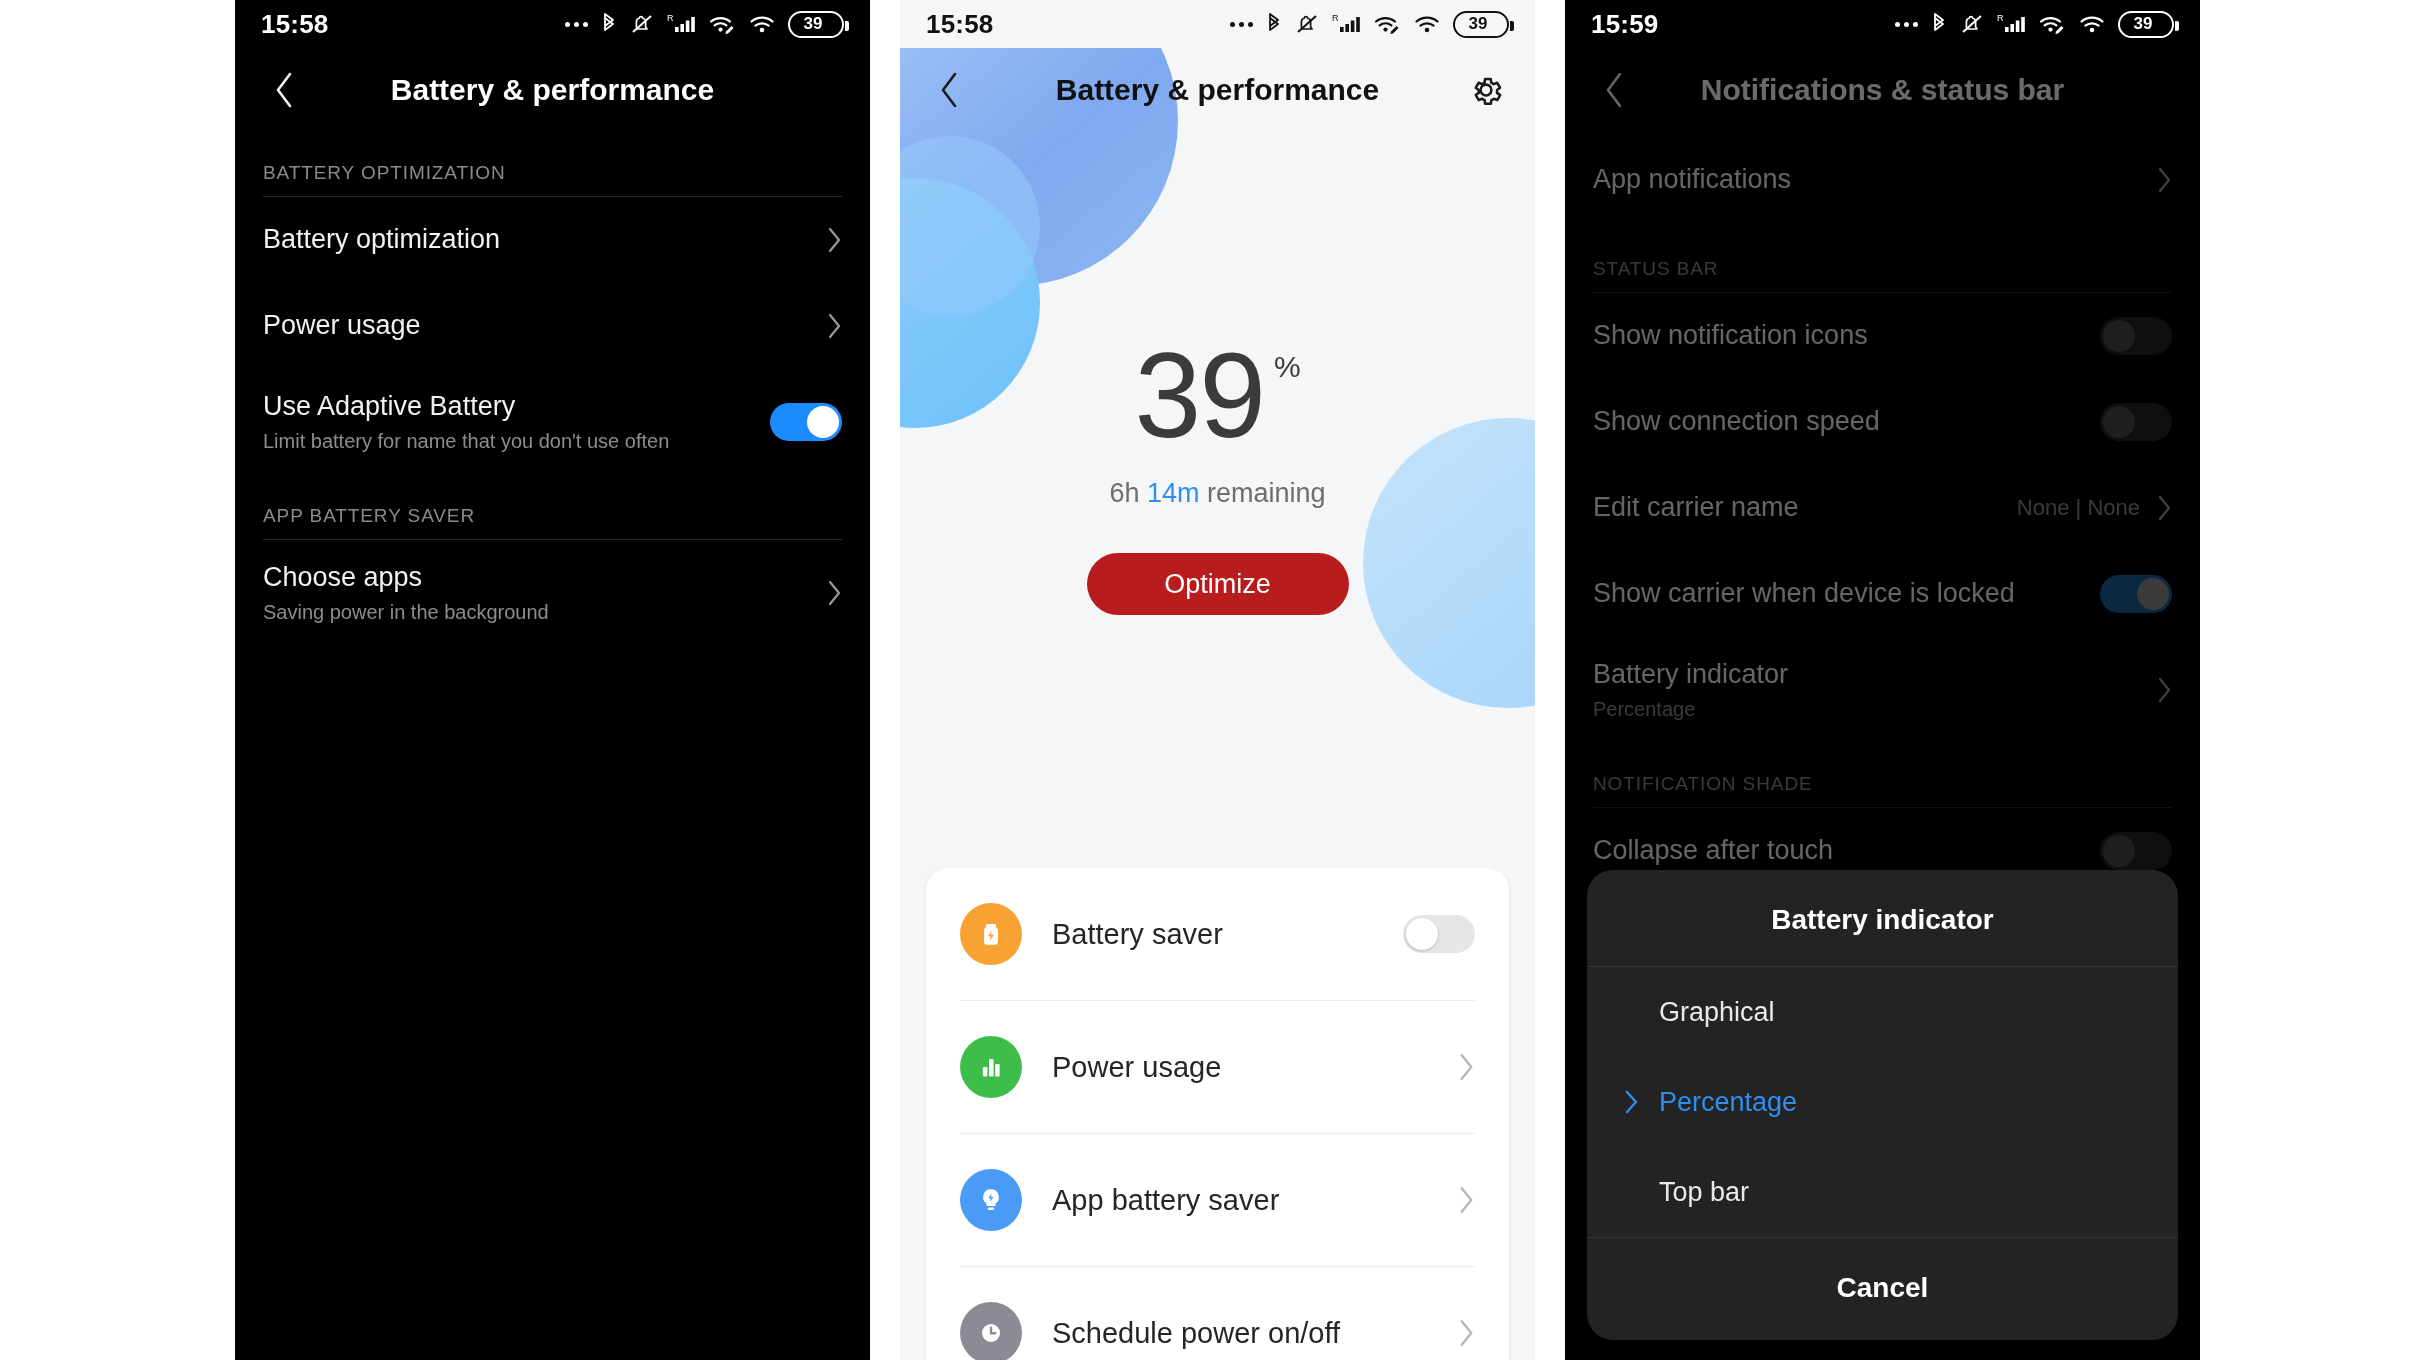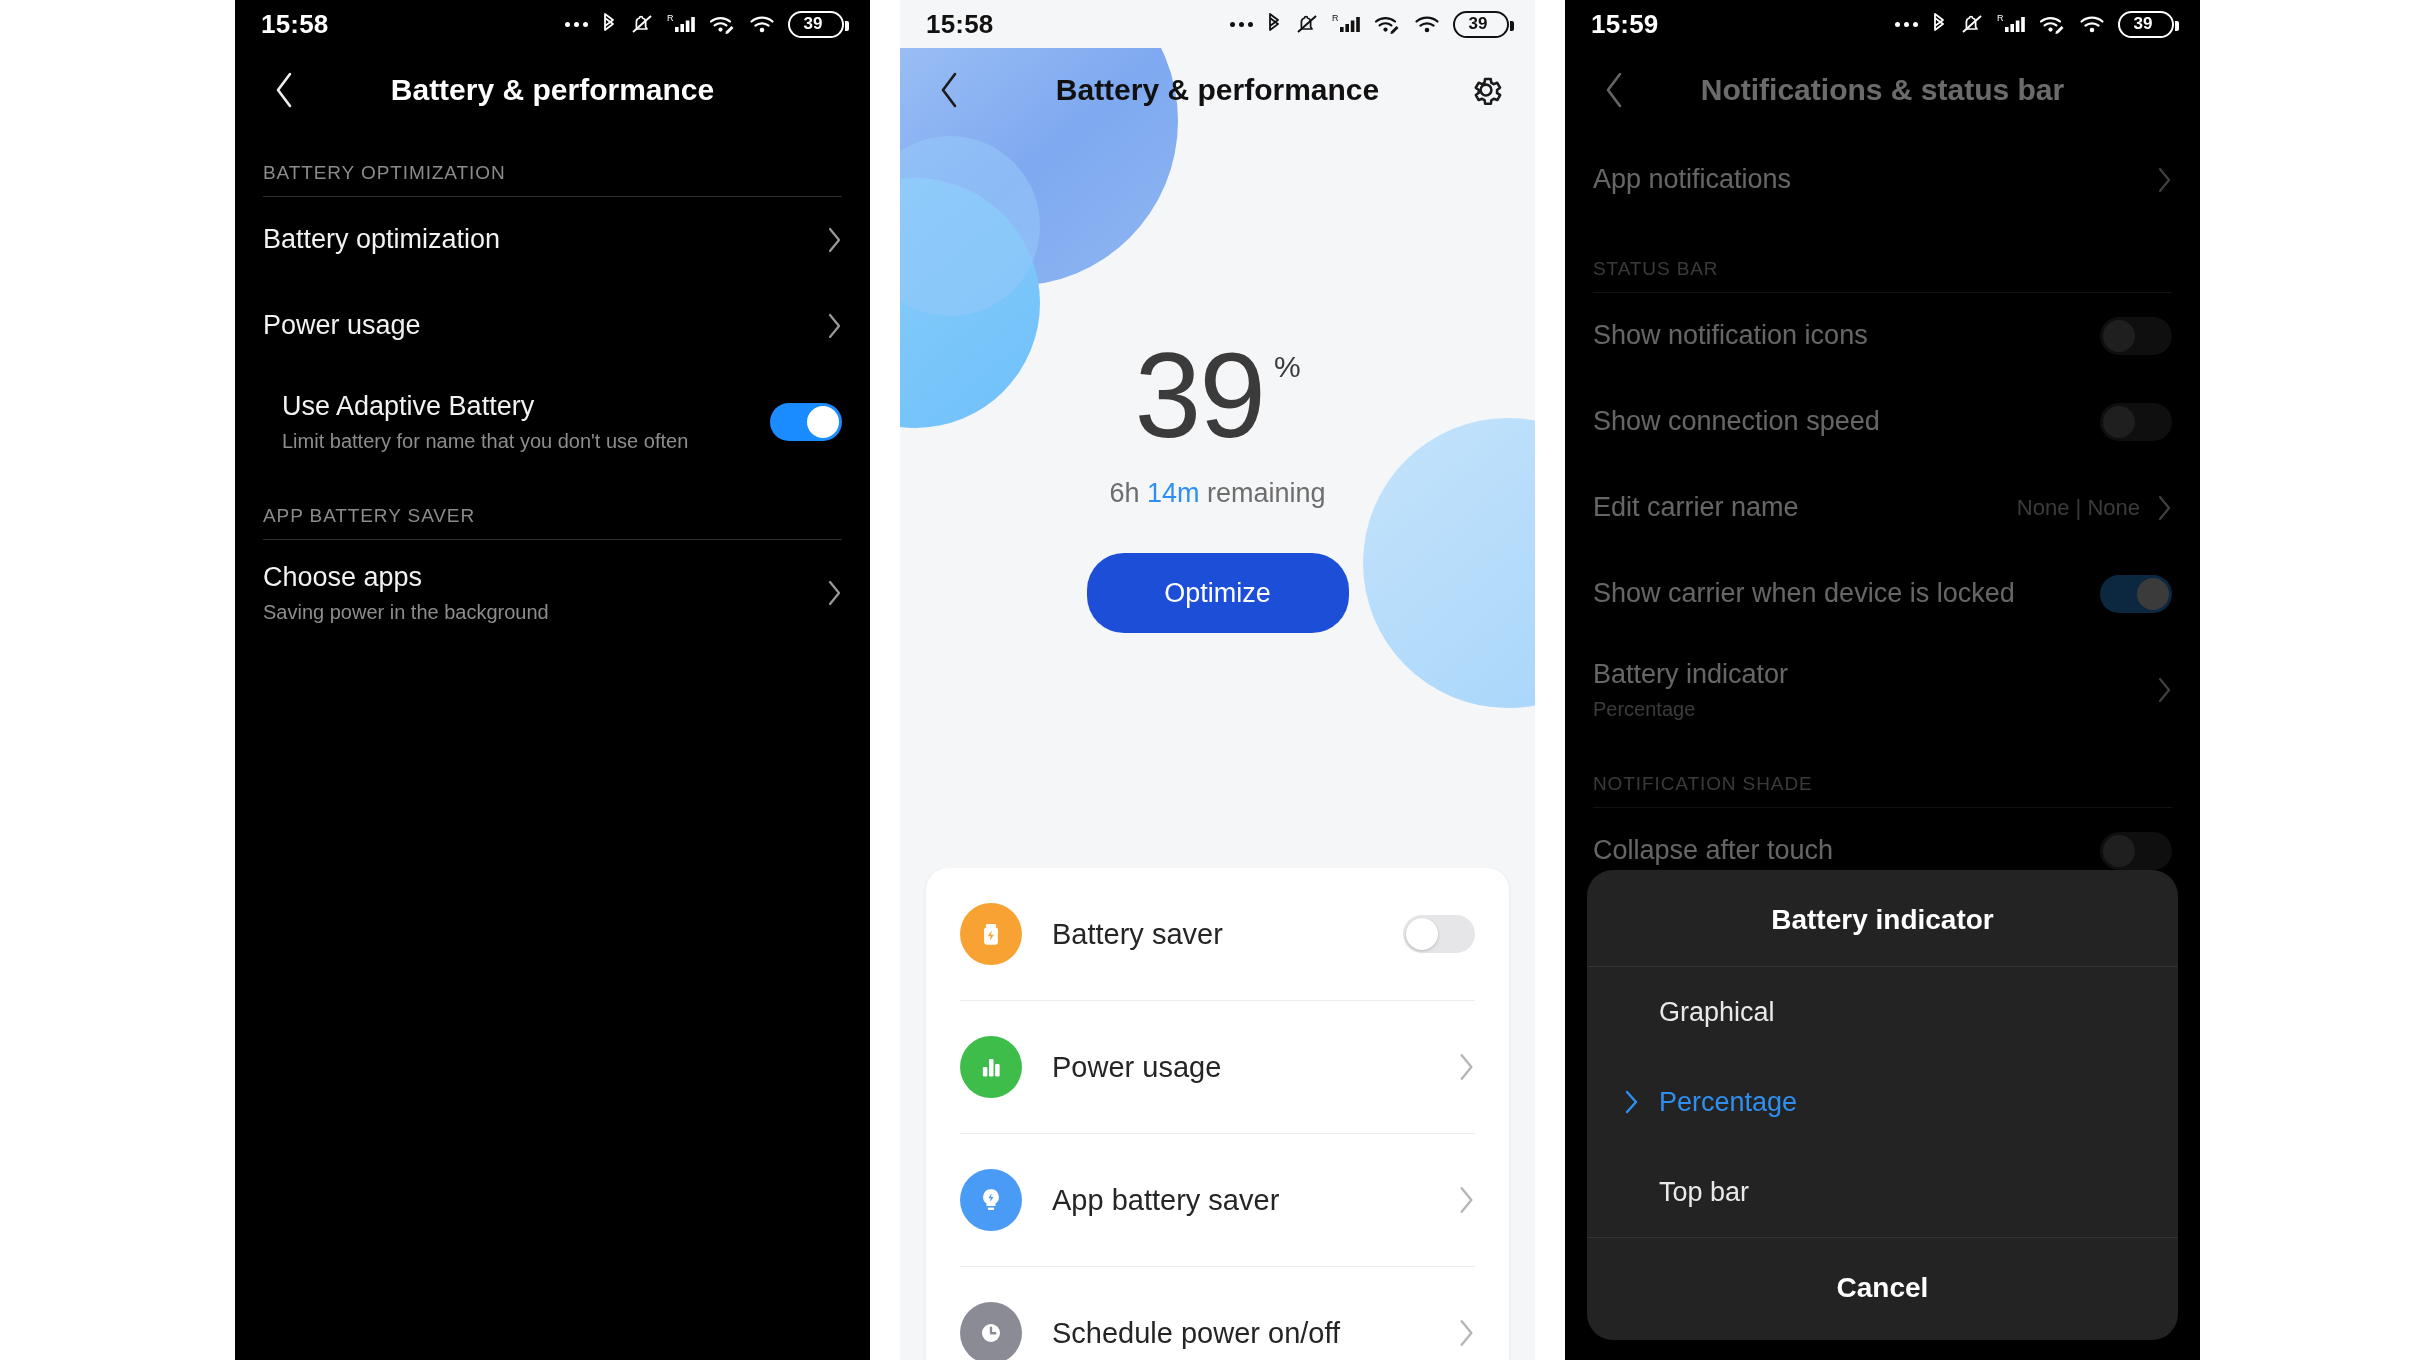--- a/index.html
+++ b/index.html
@@ -94,22 +94,22 @@
       background:rgba(150,200,250,.55);}
   .b4{right:-118px;top:370px;width:290px;height:290px;
       background:linear-gradient(140deg,#c4e3fb 0%,#a5d4fa 100%);}
   .hero-center{position:absolute;left:0;right:0;top:290px;text-align:center;}
   .pct-wrap{display:inline-flex;align-items:flex-start;justify-content:center;}
   .pct-num{font-size:120px;color:#3b3b3b;line-height:.95;font-weight:400;letter-spacing:-2px;}
   .pct-sym{font-size:30px;color:#3b3b3b;margin-left:10px;margin-top:12px;}
   .remain{margin-top:26px;font-size:27px;color:#6d6d6d;}
   .remain .hl{color:#2f8ff0;}
   .optimize{
-    margin:44px auto 0;width:262px;height:80px;border-radius:37px;
-    background:#1d4ed8;color:#fff;font-size:27px;
+    margin:44px auto 0;width:262px;height:62px;border-radius:37px;
+    background:#b91c1c;color:#fff;font-size:27px;
     display:flex;align-items:center;justify-content:center;cursor:pointer;
   }
 
   .card{
     margin:0 26px;background:#ffffff;border-radius:22px;
     box-shadow:0 1px 4px rgba(0,0,0,.07);overflow:hidden;
   }
   .crow{display:flex;align-items:center;height:132px;padding:0 34px;box-sizing:border-box;cursor:pointer;}
   .cicon{width:62px;height:62px;border-radius:50%;flex:none;display:flex;align-items:center;justify-content:center;margin-right:30px;}
   .ic-orange{background:#f7a233;}
@@ -204,21 +204,21 @@
 
     <div class="row">
       <div class="row-texts">
         <div class="row-title">Power usage</div>
       </div>
       <svg class="chev" width="16" height="28" viewBox="0 0 16 28">
           <path d="M4 3l9 11-9 11" fill="none" stroke="currentColor" stroke-width="2.2" stroke-linecap="round" stroke-linejoin="round"></path>
         </svg>
     </div>
 
-    <div class="row" style="min-height:106px;margin-left:19px;">
+    <div class="row" style="min-height:106px;">
       <div class="row-texts">
         <div class="row-title">Use Adaptive Battery</div>
         <div class="row-sub">Limit battery for name that you don't use often</div>
       </div>
       <div class="toggle on">
           <span class="knob"></span>
         </div>
     </div>
 
     <div class="sec-head">APP BATTERY SAVER</div>

